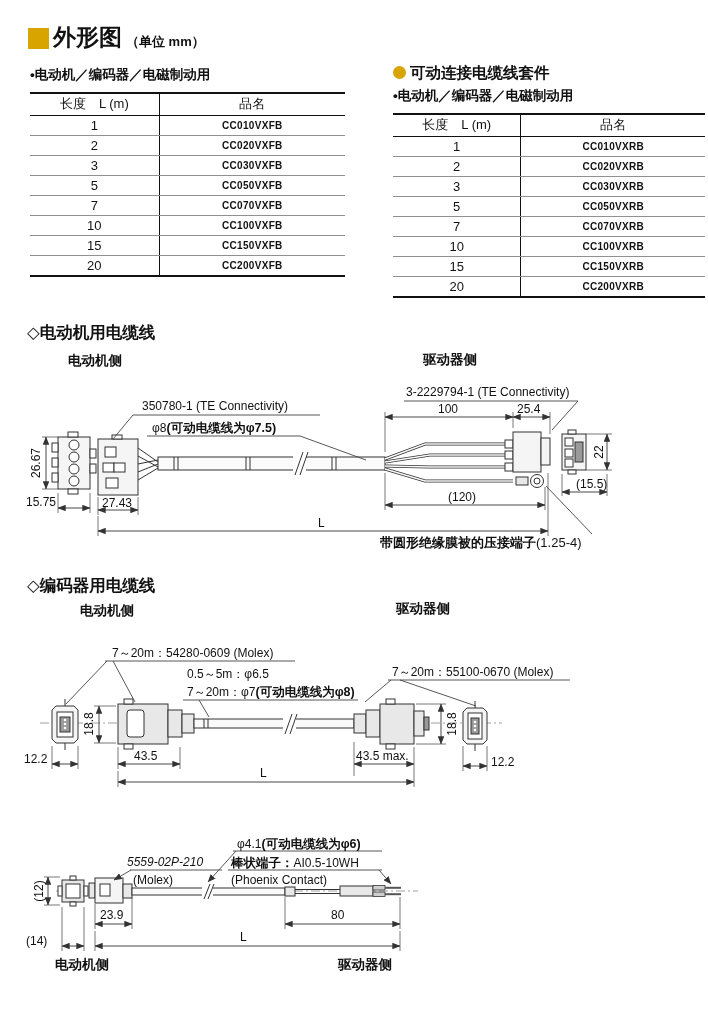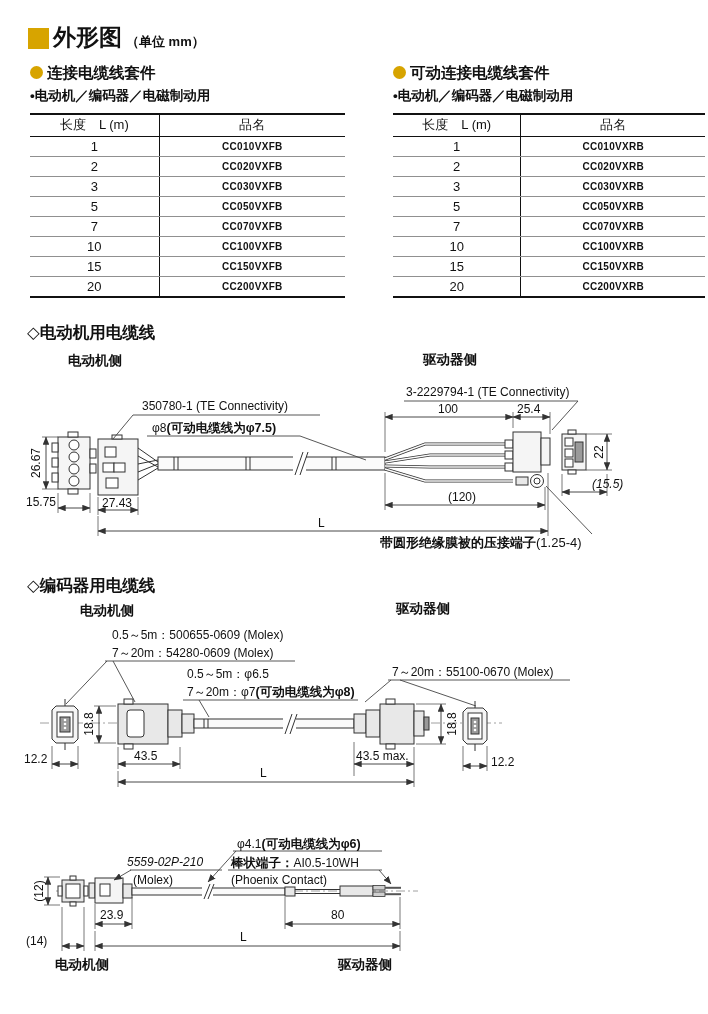--- a/index.html
+++ b/index.html
@@ -313,24 +313,20 @@
       </g>
     </g>
   </svg>
 
   <div class="layer">
     <span class="title-sq"></span>
     <span class="page-title">外形图</span>
     <span class="title-unit">（单位 mm）</span>
 
     <div class="kit" style="left:30px;width:315px;">
-      <div class="kit-head">
-        <span class="dot"></span>
-        <span>连接电缆线套件</span>
-      </div>
       <div class="kit-sub">•电动机／编码器／电磁制动用</div>
       <table>
         <thead>
             <tr>
           <th class="col-len">长度　L (m)</th>
           <th class="cname" style="font-weight:normal;font-size:13px;">品名</th>
         </tr>
           </thead>
         <tbody>
           <tr>
@@ -429,28 +425,27 @@
     <span class="lbl" style="left:406px;top:385px;">3-2229794-1 (TE Connectivity)</span>
     <span class="lbl" style="left:380px;top:534px;font-size:13px;"><span class="b" style="font-size:13px;">带圆形绝缘膜被的压接端子</span><span>(1.25-4)</span></span>
     <span class="dimlbl" style="left:438px;top:402px;">100</span>
     <span class="dimlbl" style="left:517px;top:402px;">25.4</span>
     <span class="vlbl" style="left:36px;top:463px;">26.67</span>
     <span class="dimlbl" style="left:26px;top:495px;">15.75</span>
     <span class="dimlbl" style="left:102px;top:496px;">27.43</span>
     <span class="dimlbl" style="left:448px;top:490px;text-align:center;">(120)</span>
     <span class="dimlbl" style="left:318px;top:516px;">L</span>
     <span class="vlbl" style="left:599px;top:452px;">22</span>
-    <span class="dimlbl" style="left:592px;top:477px;font-style:italic;">(15.5)</span>
+    <span class="dimlbl" style="left:576px;top:477px;">(15.5)</span>
   </div>
 
   <div class="layer">
     <div class="sec-head" style="left:27px;top:575px;">◇编码器用电缆线</div>
     <span class="side" style="left:80px;top:602px;">电动机侧</span>
     <span class="side" style="left:396px;top:600px;">驱动器侧</span>
-    <span class="lbl" style="left:112px;top:627px;">0.5～5m：500655-0609 (Molex)</span>
     <span class="lbl" style="left:112px;top:645px;">7～20m：54280-0609 (Molex)</span>
     <span class="lbl" style="left:187px;top:666px;">0.5～5m：φ6.5</span>
     <span class="lbl" style="left:187px;top:684px;"><span>7～20m：φ7</span><span class="b">(可动电缆线为φ8)</span></span>
     <span class="lbl" style="left:392px;top:664px;">7～20m：55100-0670 (Molex)</span>
     <span class="vlbl" style="left:89px;top:724px;">18.8</span>
     <span class="dimlbl" style="left:24px;top:752px;">12.2</span>
     <span class="dimlbl" style="left:134px;top:749px;">43.5</span>
     <span class="dimlbl" style="left:356px;top:749px;">43.5 max.</span>
     <span class="dimlbl" style="left:260px;top:766px;">L</span>
     <span class="vlbl" style="left:452px;top:724px;">18.8</span>

